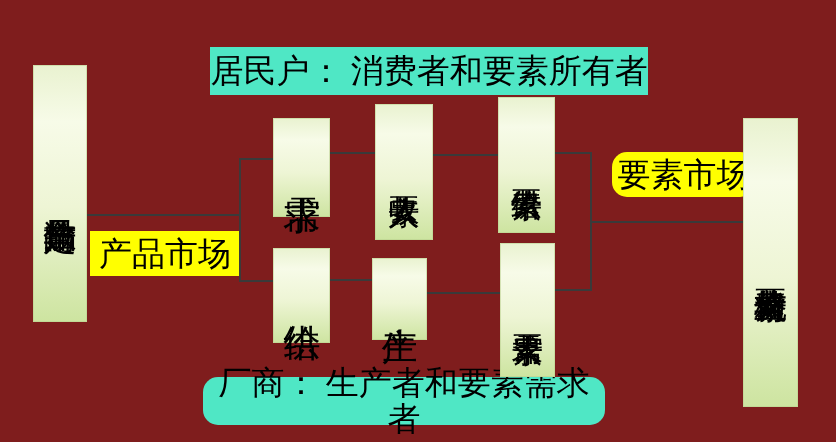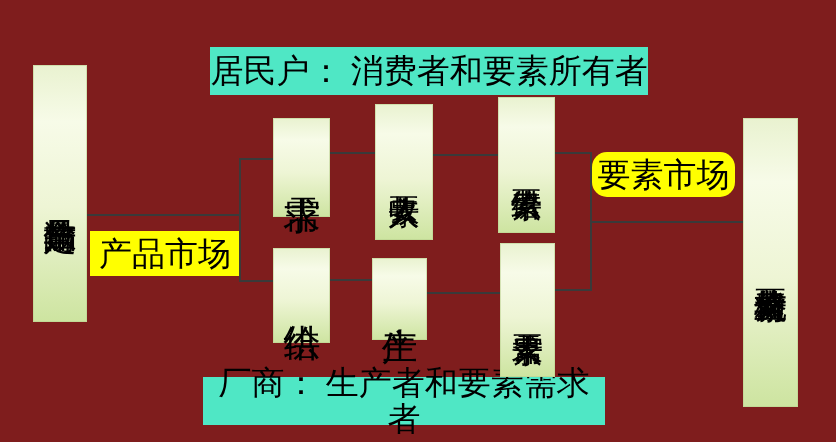--- a/index.html
+++ b/index.html
@@ -28,24 +28,24 @@
   .artifact{position:absolute;background:linear-gradient(180deg,#ececе6,#f7f7f3);}
 </style>
 </head>
 <body>
 
 <div id="stage">
 
   <div class="artifact" style="left:698px;top:0;width:138px;height:8px;"></div>
 
   <div class="node banner f34" style="left:210px;top:47px;width:438px;height:48px;">居民户： 消费者和要素所有者</div>
-  <div class="node banner f34" style="left:203px;top:377px;width:402px;height:48px;">厂商： 生产者和要素需求者</div>
+  <div class="node banner f34" style="left:203px;top:377px;width:402px;height:48px;border-radius:15px;">厂商： 生产者和要素需求者</div>
 
   <div class="node yellow f34" style="left:90px;top:231px;width:150px;height:45px;">产品市场</div>
-  <div class="node yellow f34" style="left:592px;top:152px;width:143px;height:45px;border-radius:15px;">要素市场</div>
+  <div class="node yellow f34" style="left:612px;top:152px;width:143px;height:45px;border-radius:15px;">要素市场</div>
 
   <div class="node green vtext f34" style="left:33px;top:65px;width:54px;height:257px;">产品定价与数量</div>
   <div class="node green vtext f34" style="left:743px;top:118px;width:55px;height:289px;">要素价格与就业</div>
 
   <div class="node green vtext fbig" style="left:273px;top:118px;width:57px;height:99px;">需求</div>
   <div class="node green vtext f32" style="left:375px;top:104px;width:58px;height:136px;">要素收入</div>
   <div class="node green vtext f32" style="left:498px;top:97px;width:57px;height:136px;">要素供给</div>
   <div class="node green vtext fbig" style="left:273px;top:248px;width:57px;height:95px;">供给</div>
   <div class="node green vtext f36" style="left:372px;top:258px;width:55px;height:82px;">生产</div>
   <div class="node green vtext f32" style="left:500px;top:243px;width:55px;height:134px;">要素需求</div>

